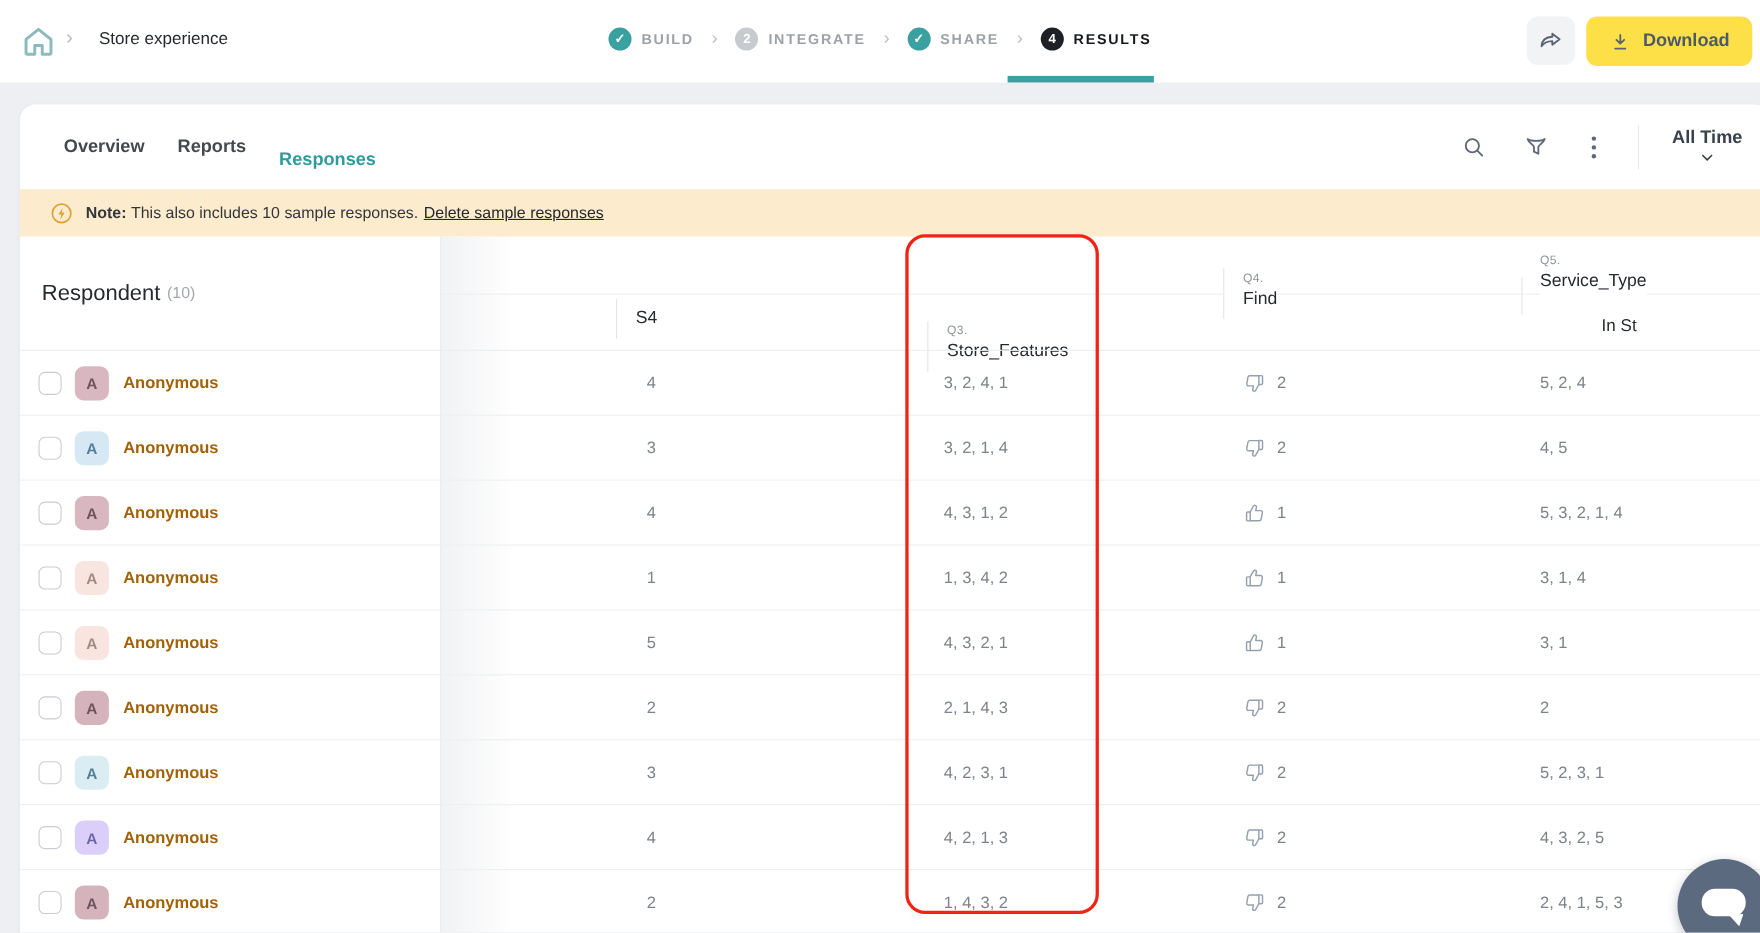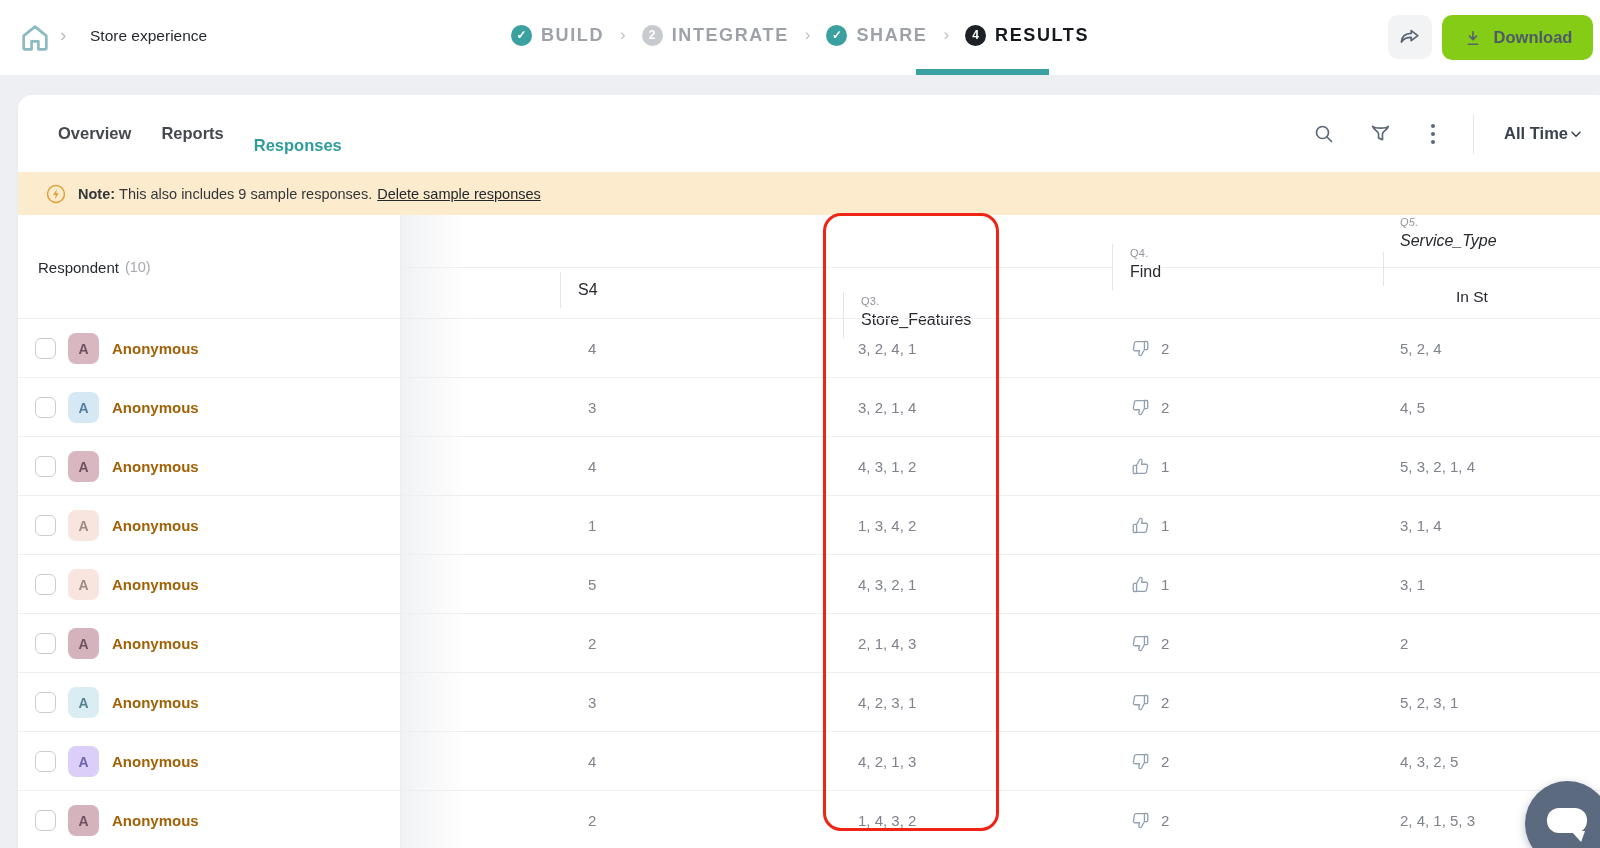--- a/index.html
+++ b/index.html
@@ -11,73 +11,73 @@
   .home-btn{position:absolute;left:18px;top:21px;width:34px;height:34px;cursor:pointer;}
   .crumb-sep{position:absolute;left:60px;top:24px;color:#b7bbc1;font-size:19px;}
   .crumb-title{position:absolute;left:90px;top:27px;font-size:15.5px;color:#26292e;}
   .stepper{position:absolute;left:50%;top:0;height:70px;transform:translateX(-50%);display:flex;align-items:center;gap:16px;}
   .step{display:flex;align-items:center;gap:9px;white-space:nowrap;}
   .badge{width:21px;height:21px;border-radius:50%;display:flex;align-items:center;justify-content:center;
          color:#fff;font-size:12px;font-weight:bold;}
   .step.done .badge{background:#3ba0a0;}
   .step.todo .badge{background:#c7cacf;}
   .step.active .badge{background:#1d2025;}
-  .step-label{font-size:18px;font-weight:bold;letter-spacing:1.6px;color:#9da1a8;}
+  .step-label{font-size:13px;font-weight:bold;letter-spacing:1.6px;color:#9da1a8;}
   .step.active .step-label{color:#15181d;}
   .step-sep{color:#bcc0c6;font-size:17px;}
   .results-underline{position:absolute;left:916px;top:69px;width:133px;height:6px;background:#3ba0a0;}
   .share-button{position:absolute;left:1388px;top:15px;width:44px;height:44px;background:#f1f3f5;border-radius:10px;
                 display:flex;align-items:center;justify-content:center;cursor:pointer;}
-  .download-button{position:absolute;left:1442px;top:15px;width:151px;height:45px;background:#84cc16;border-radius:10px;
+  .download-button{position:absolute;left:1442px;top:15px;width:151px;height:45px;background:#fde047;border-radius:10px;
                 display:flex;align-items:center;justify-content:center;gap:11px;cursor:pointer;}
   .download-label{font-size:16.5px;font-weight:bold;color:#4e5a69;}
 
   
   .card{position:absolute;left:18px;top:95px;width:1592px;height:753px;background:#ffffff;
         border-radius:14px 14px 0 0;overflow:hidden;box-shadow:0 1px 3px rgba(30,40,60,.05);}
 
   
   .tabbar{position:absolute;left:0;top:0;width:100%;height:77px;}
   .tabs{position:absolute;left:40px;top:0;height:77px;display:flex;gap:30px;align-items:center;}
   .tab{position:relative;height:77px;display:flex;align-items:center;font-size:16.5px;font-weight:bold;color:#45494f;cursor:pointer;}
   .tab.active{color:#2f9c9c;margin-top:24px;}
   .tab.active::after{content:"";position:absolute;left:-6px;right:-6px;bottom:0;height:4.5px;background:#379d9d;}
   .tab-actions{position:absolute;right:26px;top:0;height:77px;display:flex;align-items:center;gap:30px;}
   .icon-btn{width:26px;height:26px;display:flex;align-items:center;justify-content:center;cursor:pointer;}
   .kebab{display:flex;flex-direction:column;gap:4px;cursor:pointer;padding:4px 8px;}
   .kebab i{width:4px;height:4px;border-radius:50%;background:#5c6879;}
   .vdivider{width:1px;height:40px;background:#e3e6ea;}
-  .time-filter{display:flex;align-items:center;cursor:pointer;}
+  .time-filter{display:flex;align-items:center;cursor:pointer;flex-direction:column;}
   .time-filter-label{font-size:16.5px;font-weight:bold;color:#39414d;}
 
   
   .banner{position:absolute;left:0;top:77px;width:100%;height:43px;background:#fceccd;display:flex;align-items:center;padding-left:27px;}
   .banner-icon{flex:0 0 auto;margin-right:11px;display:flex;}
   .banner-text{font-size:14.5px;color:#33363c;}
   .banner-text b{font-weight:bold;}
   .banner-link{font-size:14.5px;color:#24272c;text-decoration:underline;margin-left:5px;cursor:pointer;}
 
   
   .col-shadow{position:absolute;left:382px;top:120px;width:80px;bottom:0;
               background:linear-gradient(90deg,#f1f2f4 0%,rgba(255,255,255,0) 85%);
               border-left:1px solid #eaecee;z-index:0;pointer-events:none;}
 
   
   .thead{position:absolute;left:0;top:120px;width:100%;height:104px;}
   .respondent-h{position:absolute;left:20px;top:0;height:100%;display:flex;align-items:center;gap:6px;}
-  .respondent-title{font-size:15px;color:#26292e;}
+  .respondent-title{font-size:20px;color:#26292e;}
   .respondent-count{font-size:14.5px;color:#a5a9af;}
   .subline{position:absolute;left:383px;right:0;top:52px;height:1px;background:#efefef;}
   .hcell{position:absolute;background:#fff;border-left:1px solid #e1e4e8;padding-left:17px;}
   .hcell .qlabel{font-size:11px;color:#8f949b;margin-bottom:4px;letter-spacing:.3px;}
   .hcell .qtitle{font-size:16px;color:#26292e;}
   .h-s4{left:542px;top:57px;height:36px;display:flex;align-items:center;}
   .h-q3{left:825px;top:29px;height:46px;padding-top:3px;margin-top:48px;}
   .h-q4{left:1094px;top:29px;height:46px;padding-top:3px;}
-  .h-q5{left:1382px;top:1px;height:46px;border-left:none;padding-left:0;font-style:italic;}
+  .h-q5{left:1382px;top:16px;height:46px;border-left:none;padding-left:0;}
   .q5-tick{position:absolute;left:1365px;top:37px;width:1px;height:34px;background:#e1e4e8;}
   .h-q5sub{position:absolute;left:1438px;top:66px;height:32px;display:flex;align-items:center;font-size:15.5px;color:#26292e;}
   .thead-border{position:absolute;left:0;right:0;bottom:0;height:1px;background:#ebedf0;}
 
   
   .rows{position:absolute;left:0;top:224px;width:100%;}
   .trow{position:relative;height:59px;border-bottom:1px solid #edeff1;cursor:pointer;}
   .cell{position:absolute;top:0;height:100%;display:flex;align-items:center;font-size:15px;color:#7d828b;}
   .row-check{position:absolute;left:17px;top:19px;width:21px;height:21px;border:1.5px solid #c9ccd2;border-radius:6px;background:#fff;cursor:pointer;}
   .row-avatar{position:absolute;left:50px;top:14px;width:31px;height:31px;border-radius:8px;
@@ -186,21 +186,21 @@
       </div>
     </div>
 
     <div class="banner">
       <span class="banner-icon">
         <svg width="22" height="22" viewBox="0 0 24 24">
             <circle cx="12" cy="12" r="9.2" fill="none" stroke="#dfa23a" stroke-width="1.7"></circle>
             <path d="M13 6.6 8.8 13h2.9l-1 5 4.4-6.9h-2.9z" fill="#dfa23a"></path>
           </svg>
       </span>
-      <span class="banner-text"><b>Note:</b>&nbsp;<span>This also includes 9 sample responses.</span></span>
+      <span class="banner-text"><b>Note:</b>&nbsp;<span>This also includes 10 sample responses.</span></span>
       <span class="banner-link">Delete sample responses</span>
     </div>
 
     <div class="col-shadow"></div>
 
     <div class="thead">
       <div class="respondent-h">
         <span class="respondent-title">Respondent</span>
         <span class="respondent-count">(10)</span>
       </div>

